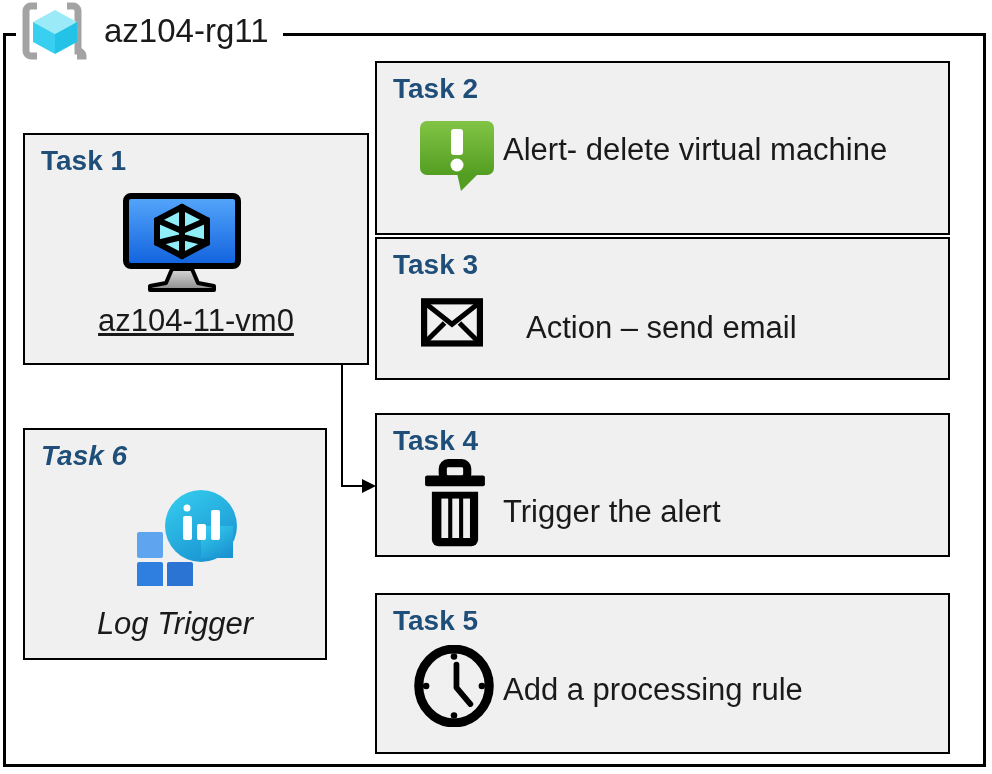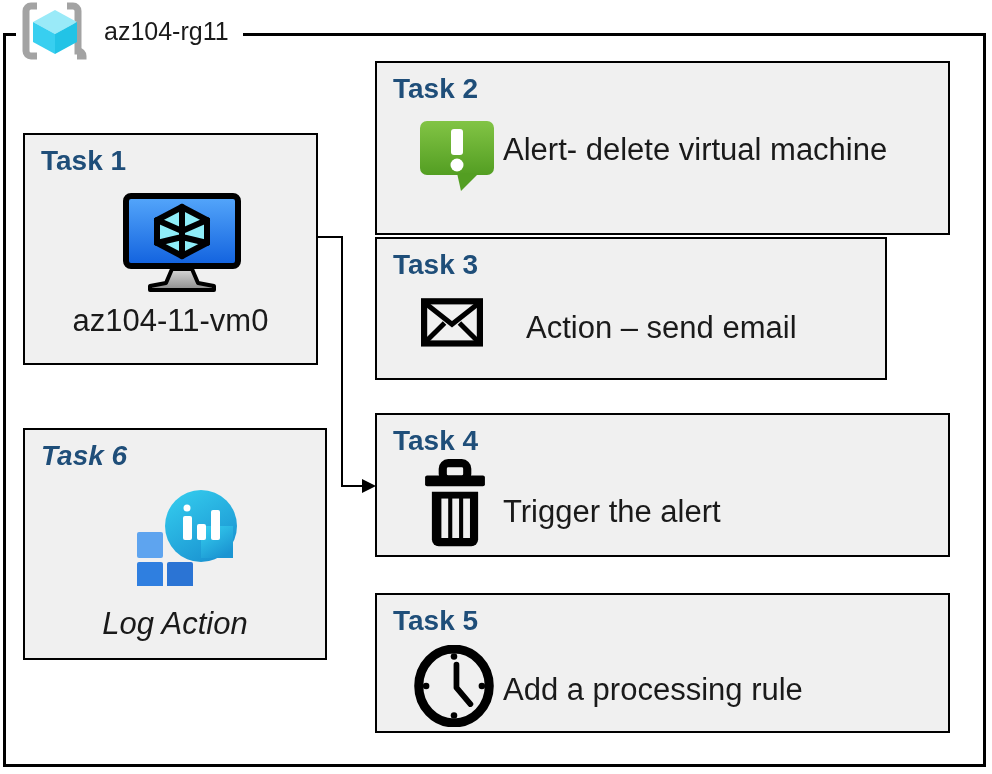--- a/index.html
+++ b/index.html
@@ -8,21 +8,21 @@
     font-family:"Liberation Sans", sans-serif;overflow:hidden;
   }
   .outer-border{
     position:absolute;left:3px;top:33px;width:983px;height:734px;
     border:3px solid #000;box-sizing:border-box;background:transparent;
   }
   .rg-header{
     position:absolute;left:16px;top:0;height:62px;display:flex;align-items:center;
     background:#ffffff;padding:0 14px 0 4px;z-index:3;
   }
-  .rg-title{font-size:25px;color:#1a1a1a;margin-left:14px;white-space:nowrap;}
+  .rg-title{font-size:33px;color:#1a1a1a;margin-left:14px;white-space:nowrap;}
   .task-box{
     position:absolute;background:#f0f0f0;border:2px solid #000;box-sizing:border-box;z-index:2;
   }
   .task-heading{
     position:absolute;left:16px;top:10px;font-size:28px;font-weight:bold;color:#1f4e79;
   }
   .caption{color:#1a1a1a;white-space:nowrap;}
   .right-caption{position:absolute;left:126px;font-size:31px;}
   .center-caption{position:absolute;left:0;width:100%;text-align:center;font-size:31px;}
   .icon-abs{position:absolute;}
@@ -44,42 +44,42 @@
       <polygon points="57,20 35,32 35,52 57,40" fill="#22c3e6"></polygon>
     </svg>
     <span class="rg-title">az104-rg11</span>
   </div>
 
   <svg class="connector">
     <polyline points="208,237 342,237 342,486 362,486" fill="none" stroke="#000" stroke-width="2"></polyline>
     <polygon points="362,479 376,486 362,493" fill="#000"></polygon>
   </svg>
 
-  <div class="task-box" style="left:23px;top:133px;width:295px;height:232px;">
+  <div class="task-box" style="left:23px;top:133px;width:346px;height:232px;">
     <div class="task-heading">Task 1</div>
     <svg class="icon-abs" style="left:97px;top:58px;" width="120" height="100" viewBox="0 0 120 100">
       <defs>
         <linearGradient id="vmscreen" x1="0" y1="0" x2="0" y2="1">
           <stop offset="0" stop-color="#55a7fb"></stop>
             <stop offset="1" stop-color="#1161de"></stop>
         </linearGradient>
         <linearGradient id="vmstand" x1="0" y1="0" x2="0" y2="1">
           <stop offset="0" stop-color="#d9d9d9"></stop>
             <stop offset="1" stop-color="#8c8c8c"></stop>
         </linearGradient>
       </defs>
       <rect x="4" y="3" width="112" height="70" rx="5" fill="url(#vmscreen)" stroke="#000" stroke-width="6"></rect>
       <polygon points="60,14 85,27 85,50 60,63 35,50 35,27" fill="#8feef8"></polygon>
       <g stroke="#000" stroke-width="6" stroke-linecap="round" fill="none">
         <polygon points="60,14 85,27 85,50 60,63 35,50 35,27"></polygon>
         <path d="M60,14 L60,38 M35,27 L60,38 M85,27 L60,38 M60,38 L60,63 M35,50 L60,44 M85,50 L60,44"></path>
       </g>
       <path d="M50,76 L70,76 L76,90 L92,93 L92,97 L28,97 L28,93 L44,90 Z" fill="url(#vmstand)" stroke="#000" stroke-width="4" stroke-linejoin="round"></path>
     </svg>
-    <div class="caption center-caption" style="top:168px;">az104-11-vm0</div>
+    <div class="caption center-caption" style="top:168px;text-decoration:underline;">az104-11-vm0</div>
   </div>
 
   <div class="task-box" style="left:23px;top:428px;width:304px;height:232px;font-style:italic;">
     <div class="task-heading">Task 6</div>
     <svg class="icon-abs" style="left:108px;top:56px;" width="110" height="100" viewBox="0 0 110 100">
       <defs>
         <linearGradient id="laBubble" x1="0" y1="0" x2="0.6" y2="1">
           <stop offset="0" stop-color="#36d0f0"></stop>
             <stop offset="1" stop-color="#1b95d2"></stop>
         </linearGradient>
@@ -87,41 +87,41 @@
       <rect x="4" y="46" width="26" height="26" rx="2" fill="#5ea4ef"></rect>
       <rect x="4" y="76" width="26" height="26" rx="2" fill="#2f7fe0"></rect>
       <rect x="34" y="76" width="26" height="26" rx="2" fill="#2b74d4"></rect>
       <circle cx="68" cy="40" r="36" fill="url(#laBubble)"></circle>
       <rect x="68" y="40" width="32" height="32" fill="url(#laBubble)"></rect>
       <circle cx="54" cy="22" r="3.5" fill="#fff"></circle>
       <rect x="50" y="30" width="9" height="24" rx="2" fill="#fff"></rect>
       <rect x="64" y="38" width="9" height="16" rx="2" fill="#fff"></rect>
       <rect x="78" y="24" width="9" height="30" rx="2" fill="#fff"></rect>
     </svg>
-    <div class="caption center-caption" style="top:176px;">Log Action</div>
+    <div class="caption center-caption" style="top:176px;">Log Trigger</div>
   </div>
 
   <div class="task-box" style="left:375px;top:61px;width:575px;height:174px;">
     <div class="task-heading">Task 2</div>
     <svg class="icon-abs" style="left:40px;top:54px;" width="80" height="76" viewBox="0 0 80 76">
       <defs>
         <linearGradient id="alertGreen" x1="0" y1="0" x2="0" y2="1">
           <stop offset="0" stop-color="#82c445"></stop>
             <stop offset="1" stop-color="#539e22"></stop>
         </linearGradient>
       </defs>
       <rect x="3" y="4" width="74" height="54" rx="7" fill="url(#alertGreen)"></rect>
       <polygon points="40,56 62,56 44,74" fill="#539e22"></polygon>
       <rect x="34" y="12" width="12" height="26" rx="3" fill="#fff"></rect>
       <circle cx="40" cy="48" r="6.5" fill="#fff"></circle>
     </svg>
     <div class="caption right-caption" style="top:69px;">Alert- delete virtual machine</div>
   </div>
 
-  <div class="task-box" style="left:375px;top:237px;width:512px;height:143px;">
+  <div class="task-box" style="left:375px;top:237px;width:575px;height:143px;">
     <div class="task-heading">Task 3</div>
     <svg class="icon-abs" style="left:44px;top:58px;" width="62" height="52" viewBox="0 0 100 80">
       <rect x="5" y="5" width="90" height="68" fill="none" stroke="#000" stroke-width="10"></rect>
       <path d="M8,9 L50,42 L92,9" fill="none" stroke="#000" stroke-width="8"></path>
       <path d="M8,70 L38,40 M92,70 L62,40" fill="none" stroke="#000" stroke-width="8"></path>
     </svg>
     <div class="caption right-caption" style="top:71px;margin-left:23px;">Action – send email</div>
   </div>
 
   <div class="task-box" style="left:375px;top:413px;width:575px;height:144px;padding-left:44px;">
@@ -130,21 +130,21 @@
       <rect x="32" y="6" width="36" height="24" rx="8" fill="none" stroke="#000" stroke-width="12"></rect>
       <rect x="6" y="24" width="88" height="16" rx="3" fill="#000"></rect>
       <path d="M16,48 h68 v70 a10,10 0 0 1 -10,10 h-48 a10,10 0 0 1 -10,-10 Z" fill="#000"></path>
       <rect x="30" y="58" width="10" height="58" fill="#f0f0f0"></rect>
       <rect x="46" y="58" width="10" height="58" fill="#f0f0f0"></rect>
       <rect x="62" y="58" width="10" height="58" fill="#f0f0f0"></rect>
     </svg>
     <div class="caption right-caption" style="top:79px;">Trigger the alert</div>
   </div>
 
-  <div class="task-box" style="left:375px;top:593px;width:575px;height:140px;">
+  <div class="task-box" style="left:375px;top:593px;width:575px;height:161px;">
     <div class="task-heading">Task 5</div>
     <svg class="icon-abs" style="left:36px;top:50px;" width="82" height="82" viewBox="0 0 100 100">
       <ellipse cx="50" cy="50" rx="43" ry="45" fill="none" stroke="#000" stroke-width="11"></ellipse>
       <circle cx="50" cy="14" r="4" fill="#000"></circle>
       <circle cx="50" cy="86" r="4" fill="#000"></circle>
       <circle cx="16" cy="50" r="4" fill="#000"></circle>
       <circle cx="84" cy="50" r="4" fill="#000"></circle>
       <path d="M53,24 L53,52 L70,72" fill="none" stroke="#000" stroke-width="7" stroke-linecap="round" stroke-linejoin="round"></path>
     </svg>
     <div class="caption right-caption" style="top:77px;">Add a processing rule</div>

